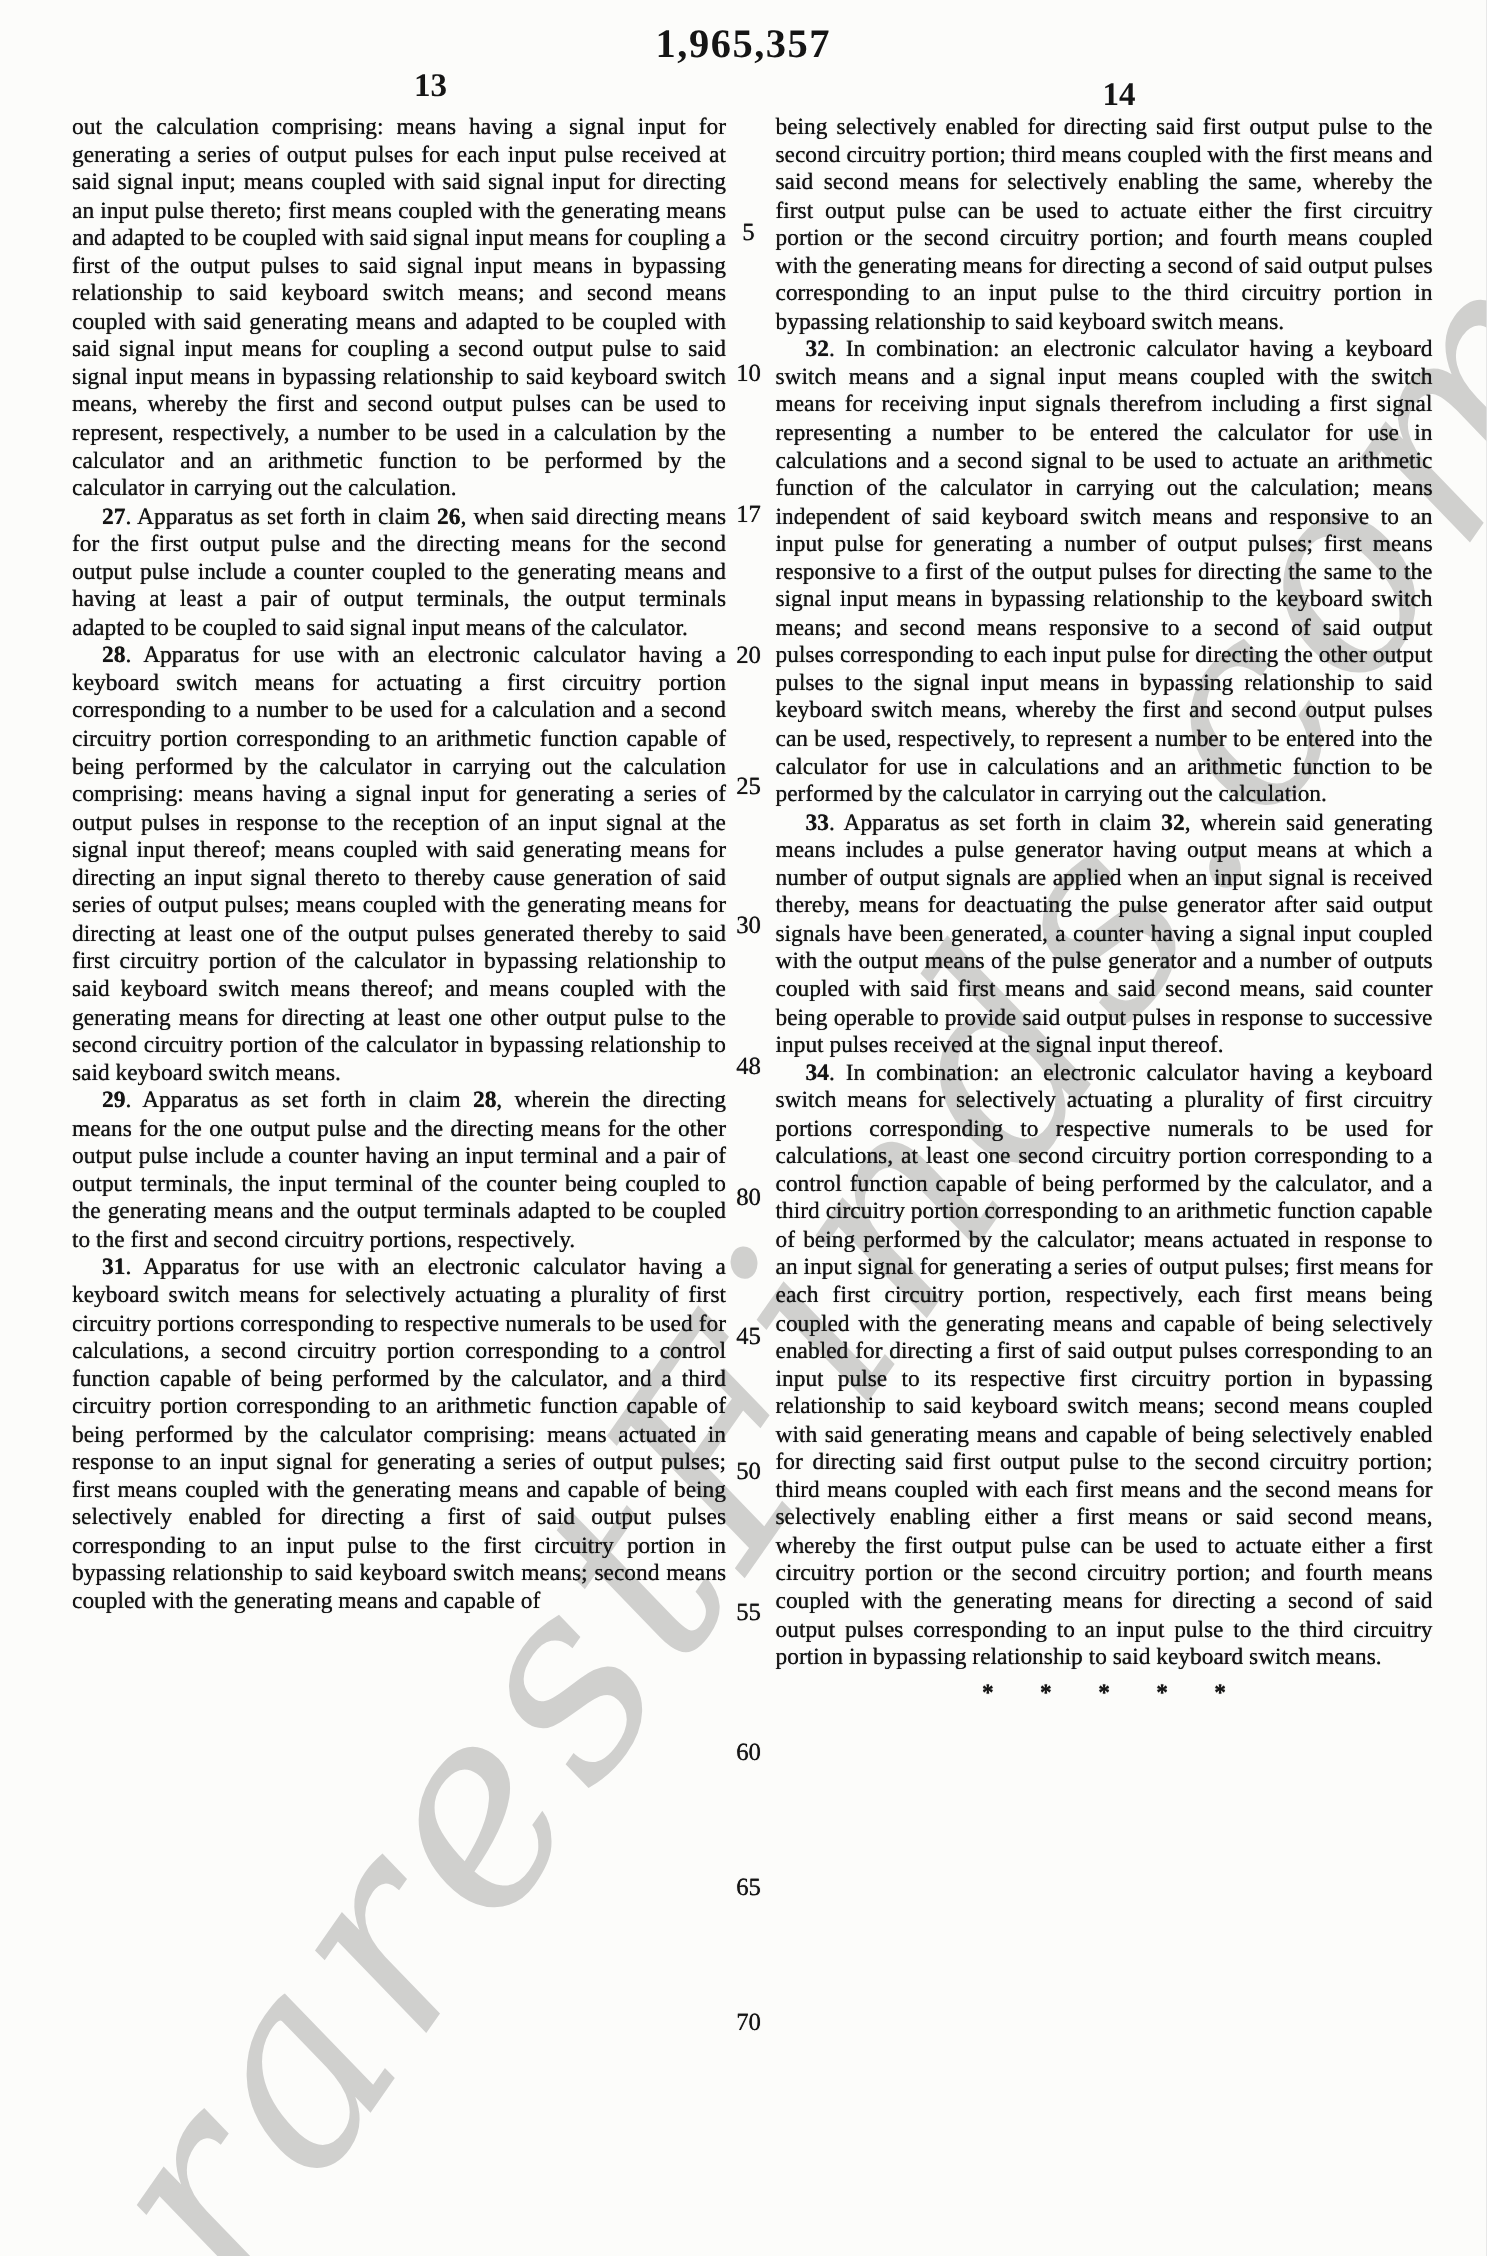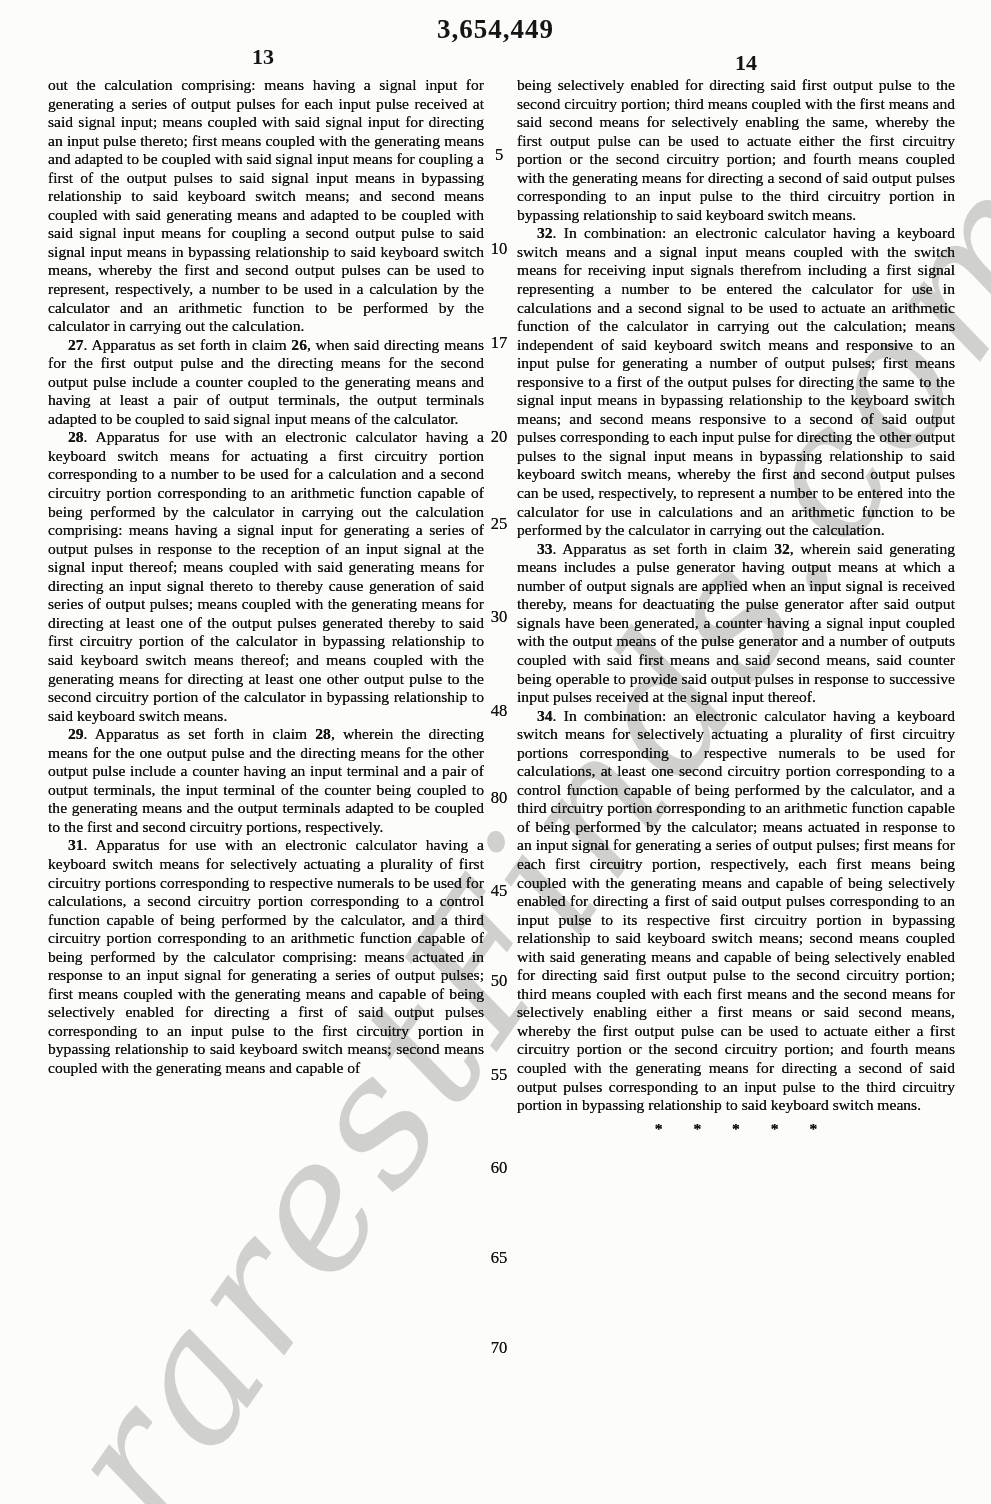--- a/index.html
+++ b/index.html
@@ -31,21 +31,21 @@
     text-align:center;
     font-size:27px; font-weight:bold;
     letter-spacing:1px;
     z-index:1;
   }
   .col-num {
     position:absolute;
     font-size:22px; font-weight:bold;
     z-index:1;
   }
-  .col-num-left { top:44px; left:252px; width:60px; text-align:left; }
+  .col-num-left { top:44px; left:238px; width:60px; text-align:right; }
   .col-num-right { top:50px; left:716px; width:60px; text-align:center; }
   .column {
     position:absolute; top:76px;
     width:436px;
     font-size:15.6px;
     line-height:18.55px;
     text-align:justify;
     z-index:1;
     text-shadow:0 0 0.45px currentColor;
   }
@@ -70,21 +70,21 @@
     width:34px; text-align:center;
     font-size:16.5px;
     text-shadow:0 0 0.45px currentColor;
   }
 </style>
 </head>
 <body>
 
 <div class="page">
   <div class="watermark">rarestFinds.com</div>
-  <div class="patent-number">3,654,449</div>
+  <div class="patent-number">1,965,357</div>
   <div class="col-num col-num-left">13</div>
   <div class="col-num col-num-right">14</div>
   <div class="column column-left" id="col-left">
       <div class="para"><span>out the calculation comprising: means having a signal input for generating a series of output pulses for each input pulse received at said signal input; means coupled with said signal input for directing an input pulse thereto; first means coupled with the generating means and adapted to be coupled with said signal input means for coupling a first of the output pulses to said signal input means in bypassing relationship to said keyboard switch means; and second means coupled with said generating means and adapted to be coupled with said signal input means for coupling a second output pulse to said signal input means in bypassing relationship to said keyboard switch means, whereby the first and second output pulses can be used to represent, respectively, a number to be used in a calculation by the calculator and an arithmetic function to be performed by the calculator in carrying out the calculation.</span></div>
       <div class="para indent"><span class="bold">27</span><span>. Apparatus as set forth in claim </span><span class="bold">26</span><span>, when said directing means for the first output pulse and the directing means for the second output pulse include a counter coupled to the generating means and having at least a pair of output terminals, the output terminals adapted to be coupled to said signal input means of the calculator.</span></div>
       <div class="para indent"><span class="bold">28</span><span>. Apparatus for use with an electronic calculator having a keyboard switch means for actuating a first circuitry portion corresponding to a number to be used for a calculation and a second circuitry portion corresponding to an arithmetic function capable of being performed by the calculator in carrying out the calculation comprising: means having a signal input for generating a series of output pulses in response to the reception of an input signal at the signal input thereof; means coupled with said generating means for directing an input signal thereto to thereby cause generation of said series of output pulses; means coupled with the generating means for directing at least one of the output pulses generated thereby to said first circuitry portion of the calculator in bypassing relationship to said keyboard switch means thereof; and means coupled with the generating means for directing at least one other output pulse to the second circuitry portion of the calculator in bypassing relationship to said keyboard switch means.</span></div>
       <div class="para indent"><span class="bold">29</span><span>. Apparatus as set forth in claim </span><span class="bold">28</span><span>, wherein the directing means for the one output pulse and the directing means for the other output pulse include a counter having an input terminal and a pair of output terminals, the input terminal of the counter being coupled to the generating means and the output terminals adapted to be coupled to the first and second circuitry portions, respectively.</span></div>
       <div class="para indent"><span class="bold">31</span><span>. Apparatus for use with an electronic calculator having a keyboard switch means for selectively actuating a plurality of first circuitry portions corresponding to respective numerals to be used for calculations, a second circuitry portion corresponding to a control function capable of being performed by the calculator, and a third circuitry portion corresponding to an arithmetic function capable of being performed by the calculator comprising: means actuated in response to an input signal for generating a series of output pulses; first means coupled with the generating means and capable of being selectively enabled for directing a first of said output pulses corresponding to an input pulse to the first circuitry portion in bypassing relationship to said keyboard switch means; second means coupled with the generating means and capable of</span></div>
     </div>
   <div class="column column-right" id="col-right">

